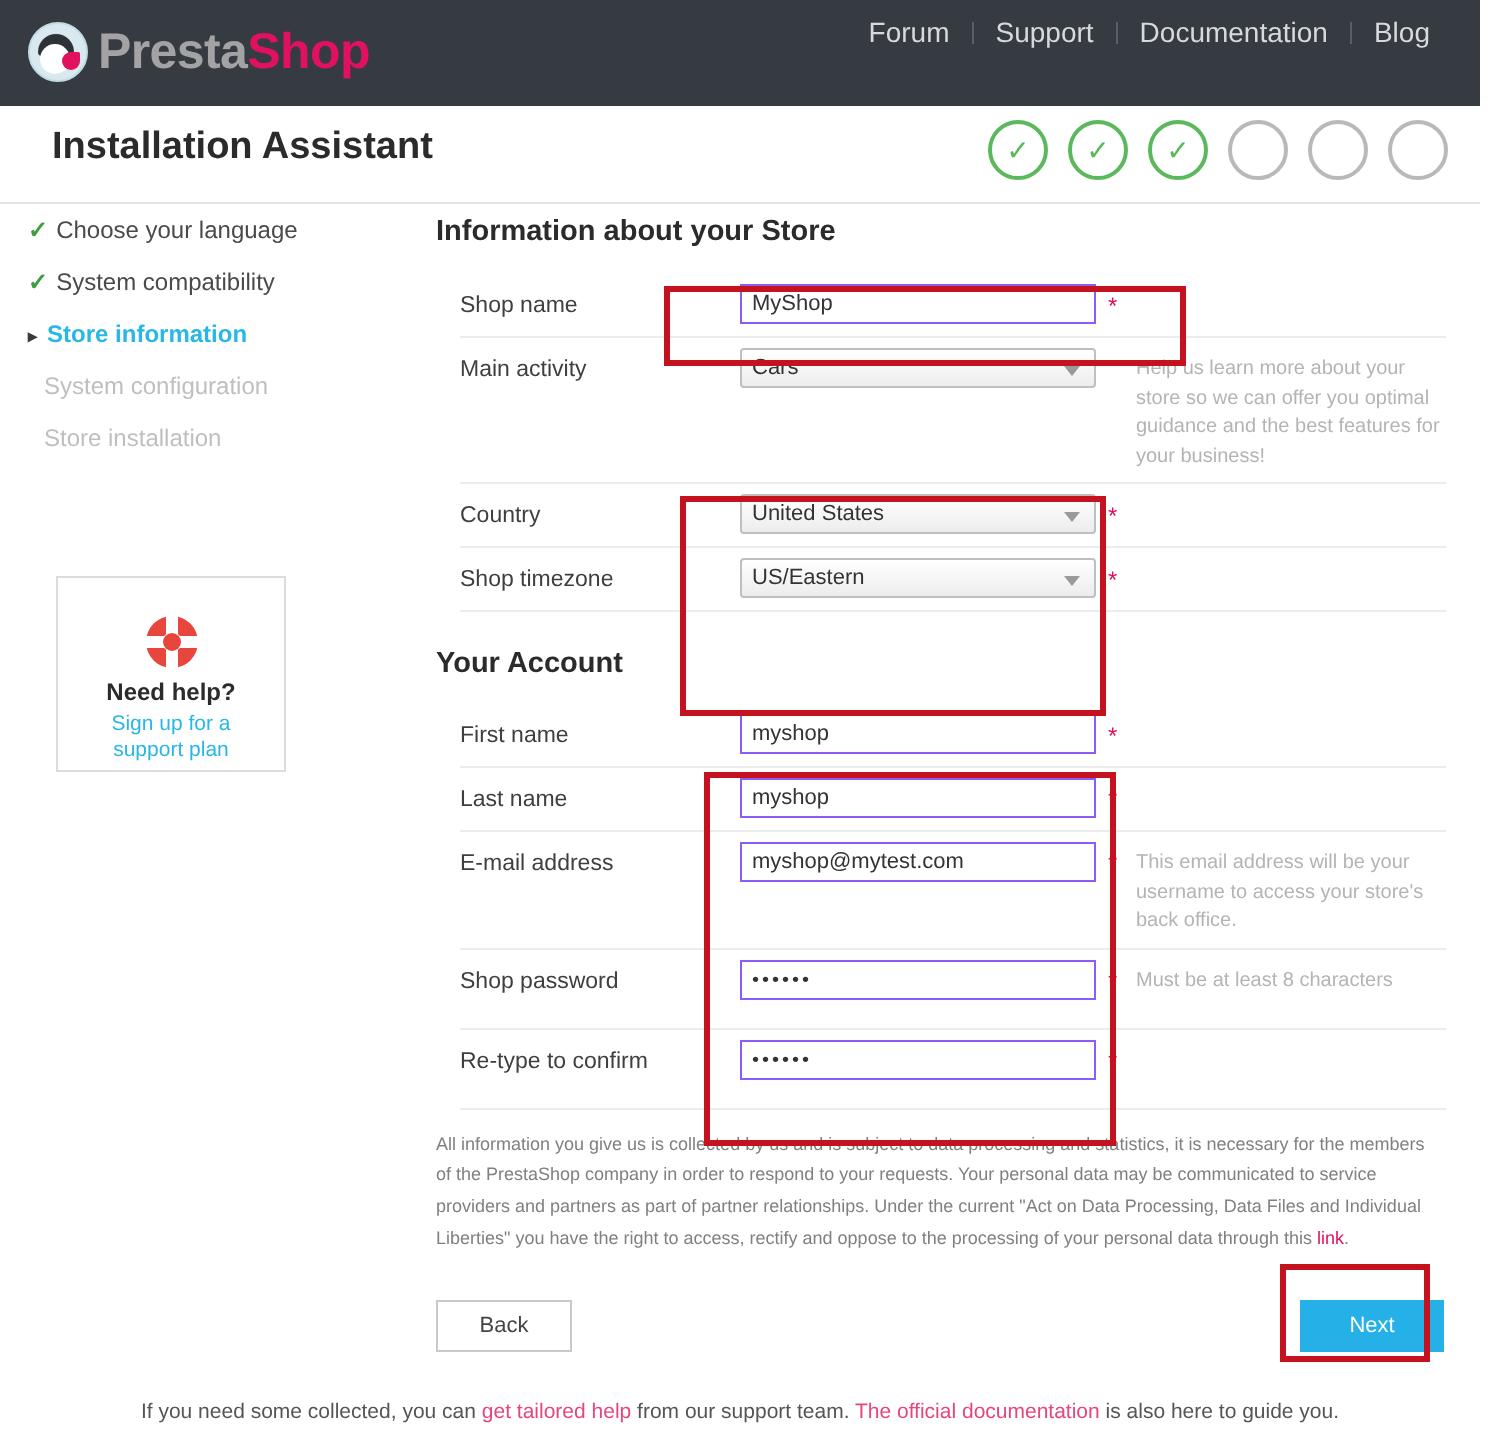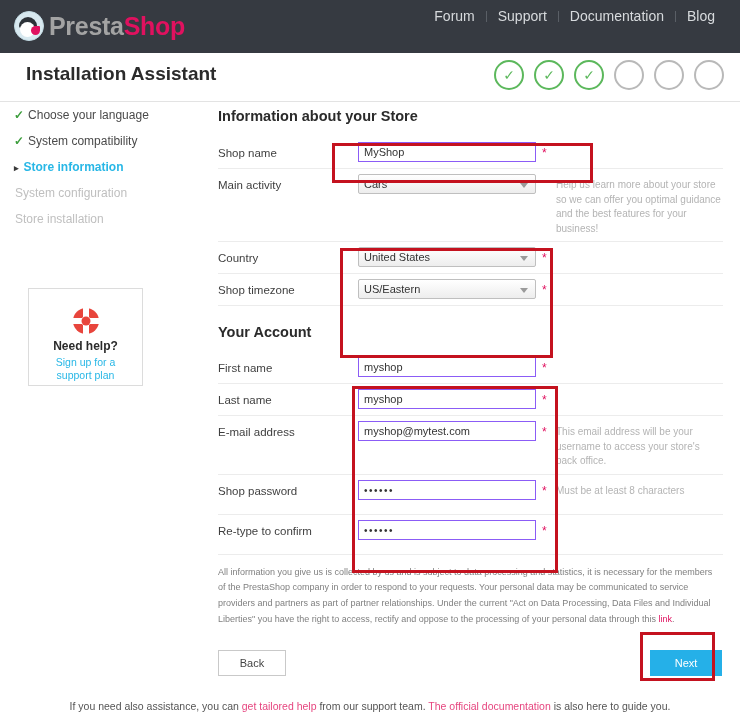--- a/index.html
+++ b/index.html
@@ -167,21 +167,21 @@
     color: #28b7e6;
     font-weight: bold;
   }
   .nav-item.current .arrow {
     color: #3a3a3a;
     font-size: 9px;
     margin-right: 5px;
   }
   .nav-item.future {
     color: #bfbfbf;
-    padding-left: 15px;
+    padding-left: 22px;
   }
   .nav-item.done {
     padding-left: 14px;
   }
 
   .helpbox {
     position: absolute;
     left: 28px;
     top: 186px;
     width: 115px;
@@ -257,20 +257,21 @@
     margin-bottom: 12px;
   }
 
   .frow {
     display: flex;
     align-items: flex-start;
     border-bottom: 1px solid #ececec;
     min-height: 32px;
     padding: 5px 0 5px 0;
     box-sizing: border-box;
+    margin-left: 12px;
   }
   .flabel {
     width: 140px;
     flex: 0 0 140px;
     font-size: 11.5px;
     color: #3f3f3f;
     padding-top: 5px;
   }
   .fctrl {
     flex: 0 0 180px;
@@ -552,20 +553,20 @@
     </div>
 
     <div class="legal"><span>All information you give us is collected by us and is subject to data processing and statistics, it is necessary for the members of the PrestaShop company in order to respond to your requests. Your personal data may be communicated to service providers and partners as part of partner relationships. Under the current "Act on Data Processing, Data Files and Individual Liberties" you have the right to access, rectify and oppose to the processing of your personal data through this </span><a href="#">link</a><span>.</span></div>
 
     <div class="btnrow">
       <button class="btn-back">Back</button>
       <button class="btn-next">Next</button>
     </div>
   </div>
 
-  <div class="footer"><span>If you need also assistance, you can </span><a href="#">get tailored help</a><span> from our support team. </span><a href="#">The official documentation</a><span> is also here to guide you.</span></div>
+  <div class="footer"><span>If you need some collected, you can </span><a href="#">get tailored help</a><span> from our support team. </span><a href="#">The official documentation</a><span> is also here to guide you.</span></div>
 
   <div class="anno" id="anno-shopname"></div>
   <div class="anno" id="anno-country"></div>
   <div class="anno" id="anno-account"></div>
   <div class="anno" id="anno-next"></div>
 
 </div>
 
 </body></html>

